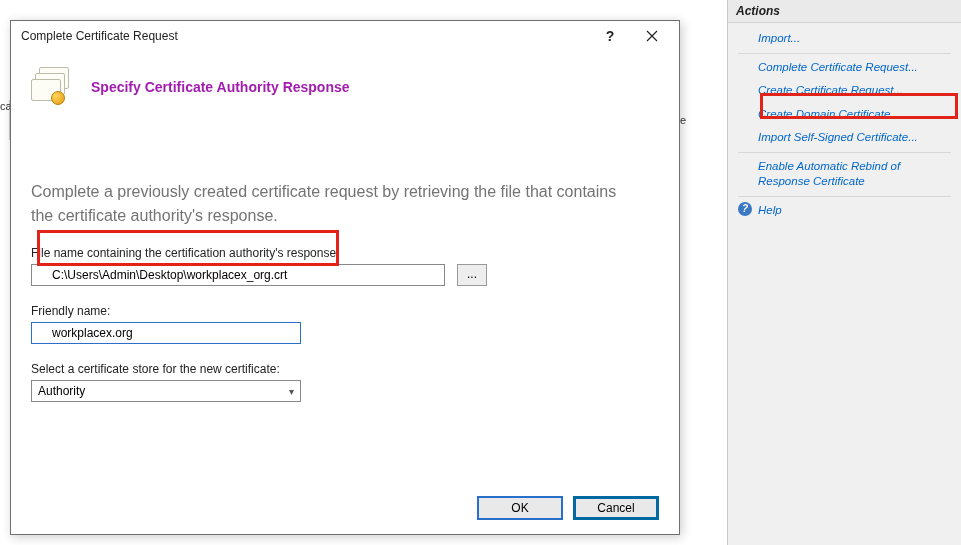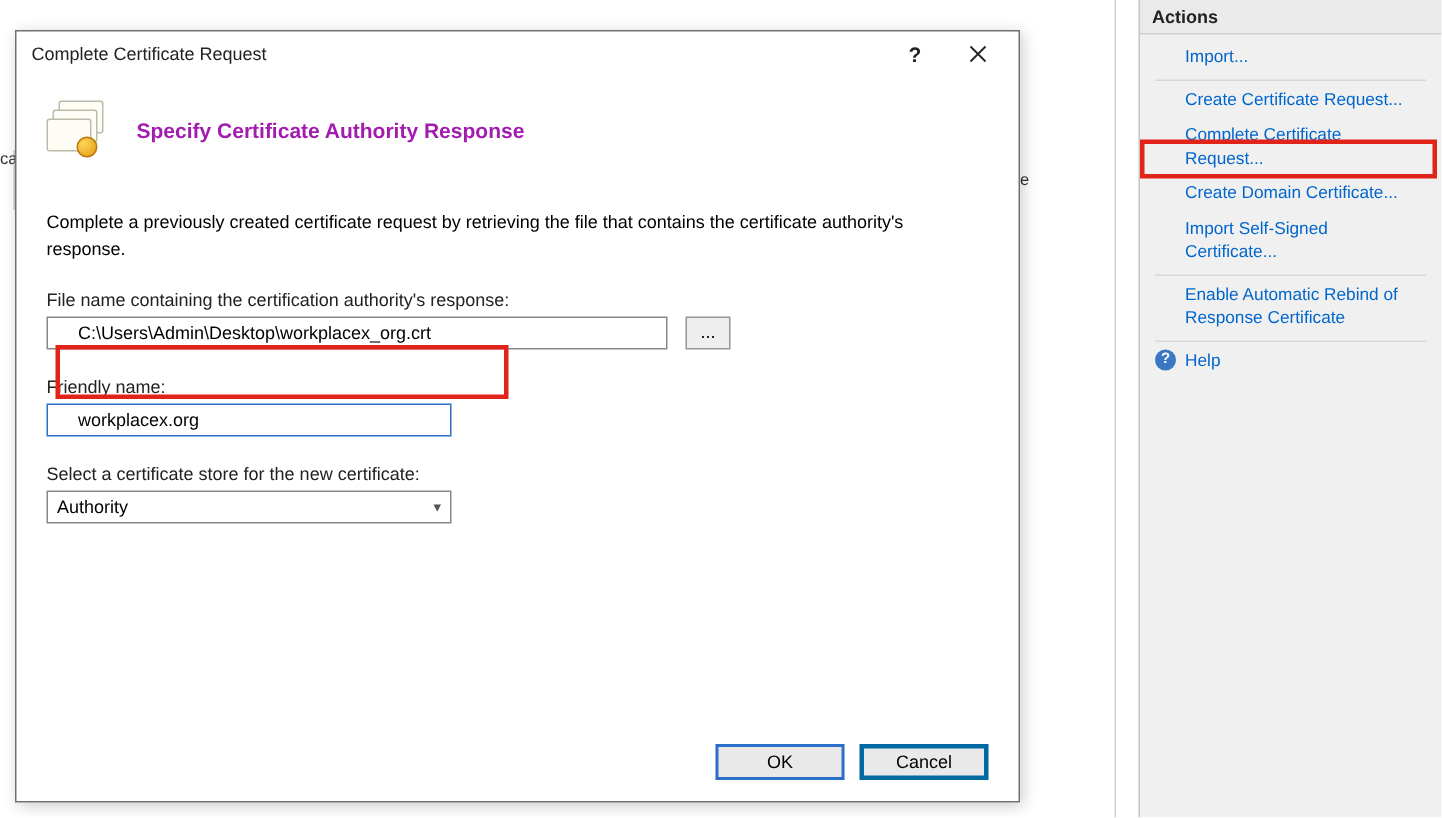--- a/index.html
+++ b/index.html
@@ -34,24 +34,25 @@
       position: absolute;
       left: 680px;
       top: 114px;
       font-size: 11px;
       color: #333;
     }
     .actions-panel {
       position: absolute;
       right: 0;
       top: 0;
-      width: 202px;
+      width: 234px;
       height: 545px;
       background: #f0f0f0;
       border-left: 1px solid #c8c8c8;
+      font-style: italic;
     }
     .actions-header {
       padding: 4px 8px;
       font-weight: bold;
       color: #222;
       font-size: 12px;
       border-bottom: 1px solid #d0d0d0;
       background: #eaeaea;
     }
     .actions-body {
@@ -160,25 +161,26 @@
       border-radius: 50%;
       background: radial-gradient(circle at 30% 30%, #ffd659, #e39b14);
       border: 1px solid #b97a0a;
     }
     .header-title {
       font-size: 14px;
       font-weight: 600;
       color: #a21caf;
     }
     .instr {
-      font-size: 12px;
-      color: #000000;
+      font-size: 16px;
+      color: #737373;
       line-height: 1.5;
       padding: 6px 0 18px 0;
       max-width: 600px;
+      margin-top: 41px;
     }
     .field-label {
       font-size: 12px;
       color: #222;
       padding-bottom: 4px;
     }
     .field-row {
       display: flex;
       align-items: center;
       gap: 12px;
@@ -254,22 +256,22 @@
 
 <div class="bg-left-fragment">ca</div>
 <div class="bg-right-vline"></div>
 <div class="bg-right-fragment">e</div>
 
 <div class="actions-panel">
   <div class="actions-header">Actions</div>
   <div class="actions-body">
     <div class="action-link">Import...</div>
     <div class="action-divider"></div>
+    <div class="action-link">Complete Certificate Request...</div>
     <div class="action-link">Create Certificate Request...</div>
-    <div class="action-link">Complete Certificate Request...</div>
     <div class="action-link">Create Domain Certificate...</div>
     <div class="action-link">Import Self-Signed Certificate...</div>
     <div class="action-divider"></div>
     <div class="action-link">Enable Automatic Rebind of Response Certificate</div>
     <div class="action-divider"></div>
     <div class="action-link has-icon">
       <span class="help-icon">?</span>
       <span>Help</span>
     </div>
   </div>

